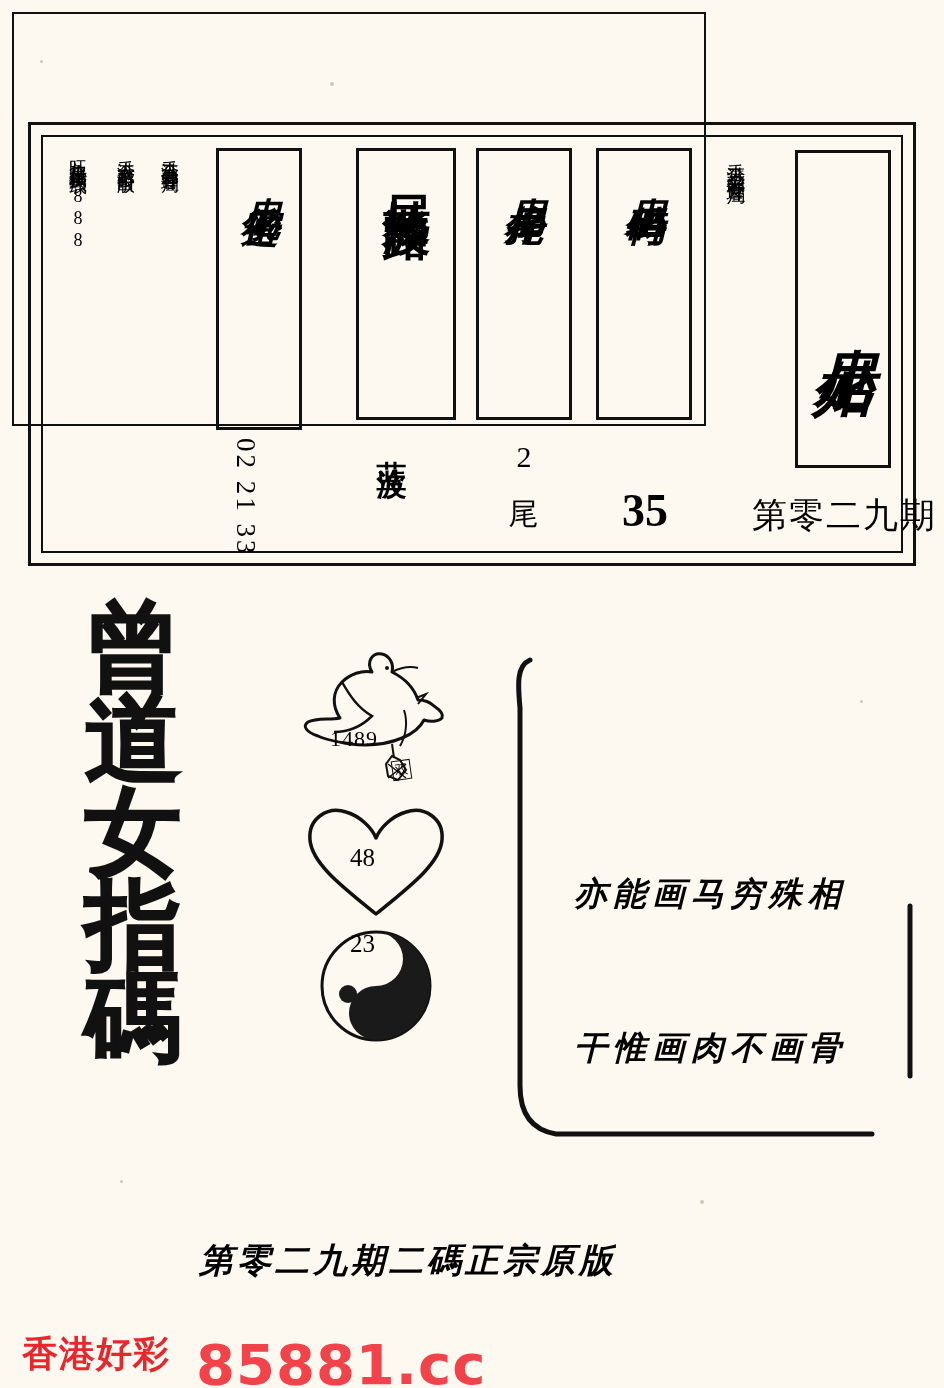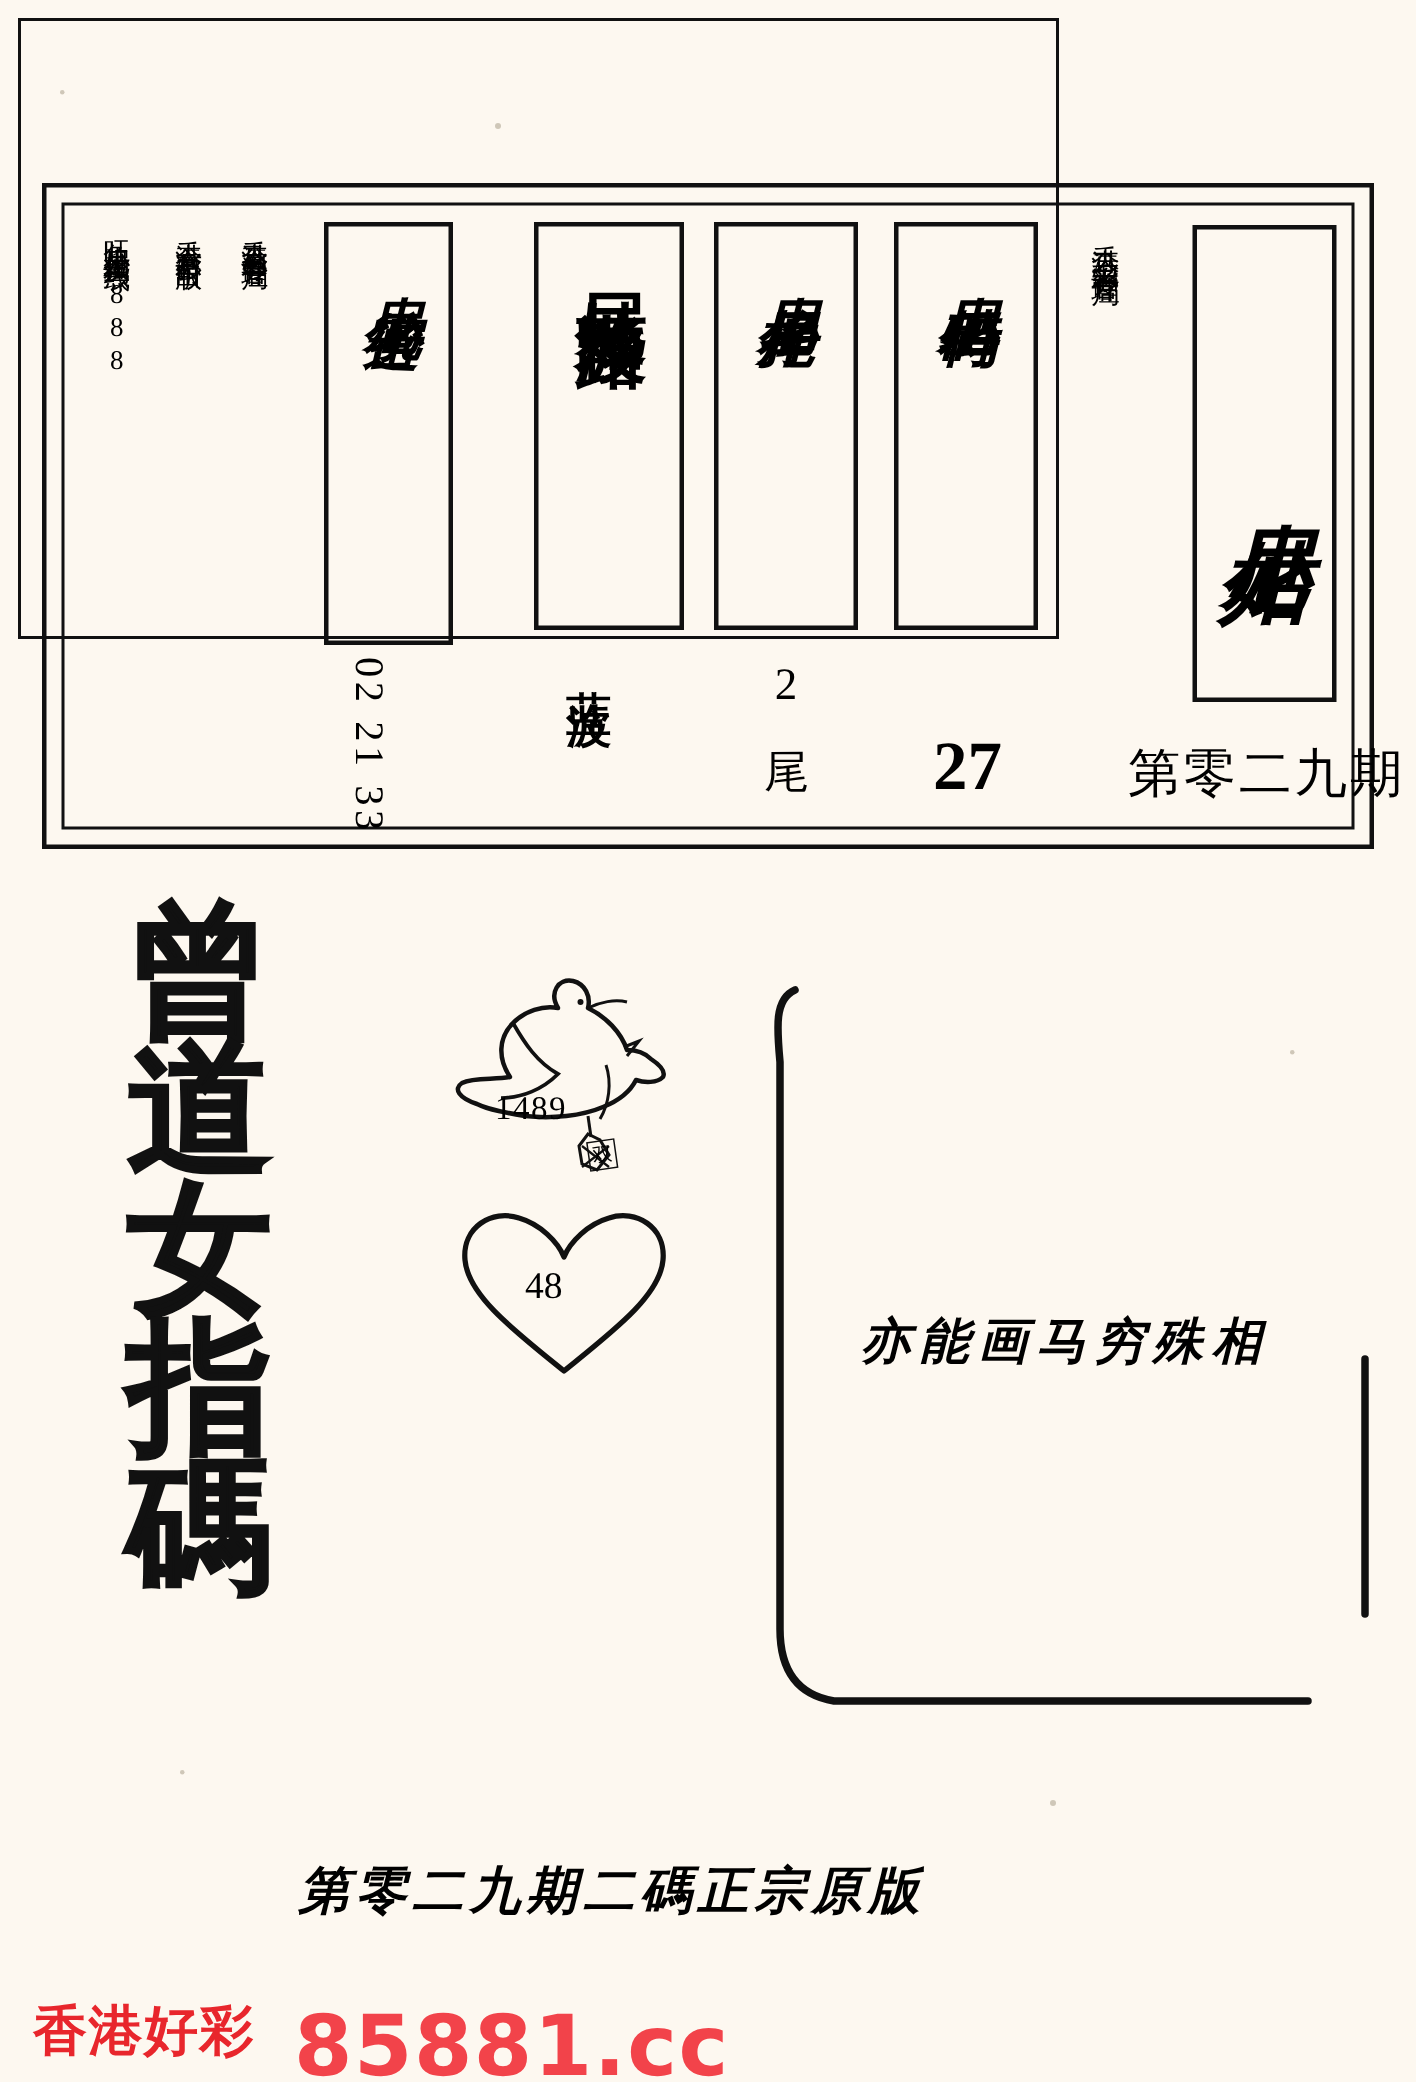--- a/index.html
+++ b/index.html
@@ -270,21 +270,21 @@
     <div class="vtext">小尼姑</div>
   </div>
   <div class="authority-right">
     <div class="vtext">香港马会彩券管理局：</div>
   </div>
   <div class="issue-right">第零二九期</div>
 
   <div class="cell" id="cell-tema">
     <div class="vtext">小尼特码</div>
   </div>
-  <div class="val" id="val-tema">27</div>
+  <div class="val" id="val-tema">35</div>
 
   <div class="cell" id="cell-weiwei">
     <div class="vtext">小尼挣尾</div>
   </div>
   <div class="val" id="val-weiwei">
     <div class="vtext">2尾</div>
   </div>
 
   <div class="cell" id="cell-bolu">
     <div class="vtext">尼姑波路</div>
@@ -344,30 +344,41 @@
 
     <div class="heart-wrap">
       <svg width="180" height="130" viewBox="0 0 180 130">
         <path d="M88 116 C56 90 24 66 22 42 C20 20 40 8 58 14
                  C72 18 84 30 88 40 C92 30 104 18 118 14
                  C136 8 156 20 154 42 C152 66 120 90 88 116 Z" fill="none" stroke="#111" stroke-width="3.5" stroke-linejoin="round"></path>
       </svg>
       <div class="heart-num">48</div>
     </div>
 
+    <div class="yy-wrap">
+      <div class="yy-num">23</div>
+      <svg width="180" height="130" viewBox="0 0 180 130" style="position:absolute;left:0;top:0;">
+        <circle cx="88" cy="58" r="54" fill="#fdf8f0" stroke="#111" stroke-width="3"></circle>
+        <path d="M88 4 A54 54 0 0 1 88 112 A27 27 0 0 1 88 58 A27 27 0 0 0 88 4 Z" fill="#1a1a1a"></path>
+        <circle cx="88" cy="31" r="8" fill="#fdf8f0"></circle>
+        <circle cx="88" cy="85" r="8" fill="#1a1a1a"></circle>
+        <circle cx="60" cy="66" r="9" fill="#1a1a1a"></circle>
+      </svg>
+    </div>
   </div>
 
   <div class="poem-frame">
     <svg width="404" height="490" viewBox="0 0 404 490">
       <path d="M18 4 C4 10 6 30 8 52 L8 430 C8 458 20 474 44 478 L360 478" fill="none" stroke="#111" stroke-width="5" stroke-linecap="round"></path>
       <path d="M398 250 L398 420" fill="none" stroke="#111" stroke-width="5" stroke-linecap="round"></path>
       <path d="M-60 470 L-48 478" fill="none" stroke="#111" stroke-width="4"></path>
     </svg>
   </div>
   <div class="poem-line" id="poem-1">亦能画马穷殊相</div>
+  <div class="poem-line" id="poem-2">干惟画肉不画骨</div>
 
   <div class="bottom-caption">第零二九期二碼正宗原版</div>
 
   <div class="footer">
     <span class="footer-cn">香港好彩</span>
     <span class="footer-url">85881.cc</span>
   </div>
 
 </div>
 

